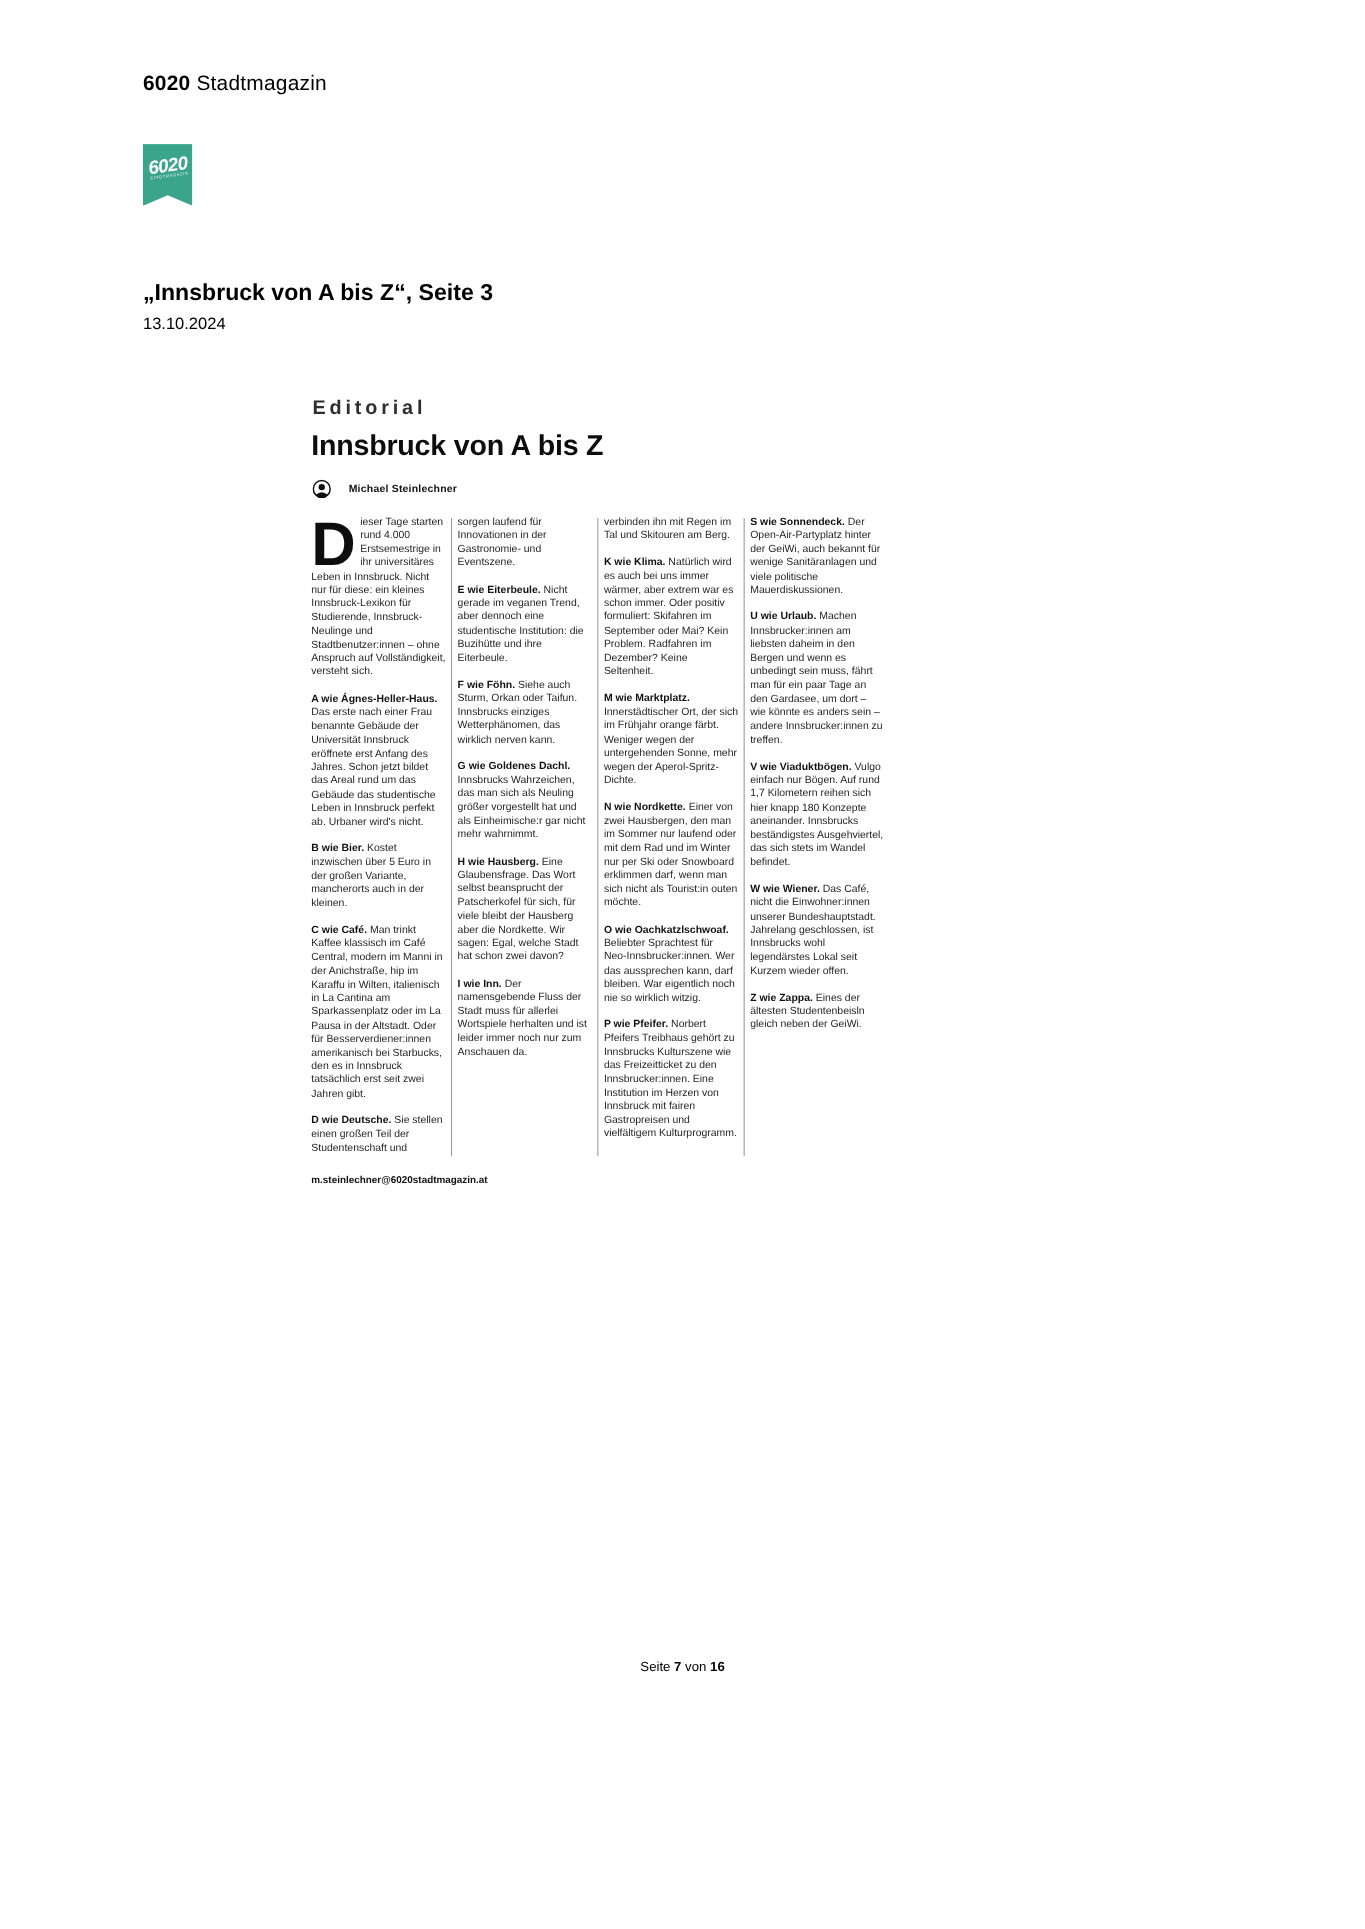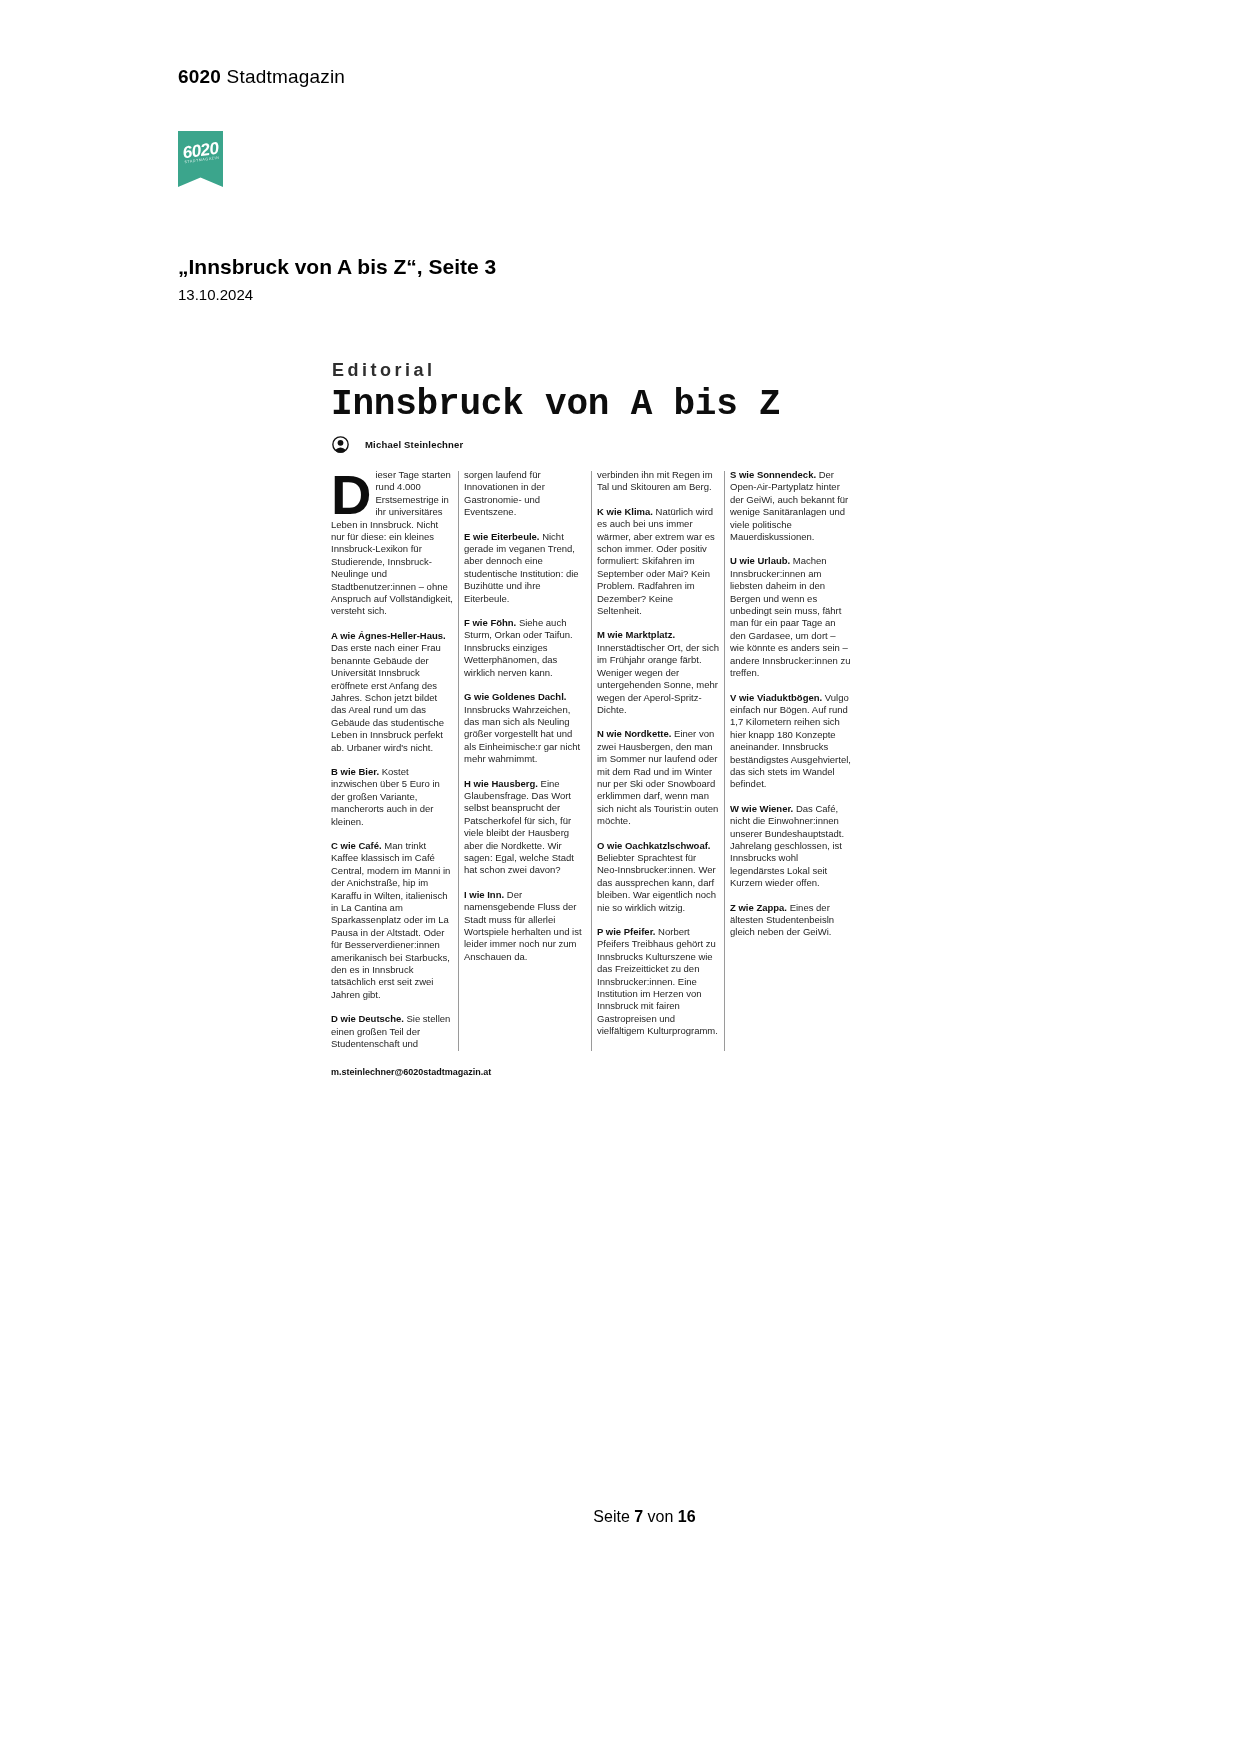--- a/index.html
+++ b/index.html
@@ -2,57 +2,57 @@
 <html><head>
 <meta charset="utf-8">
 <style>
   * { box-sizing: border-box; }
   html,body { margin:0; padding:0; }
   body {
     width:1241px; height:1754px; position:relative;
     background:#ffffff; color:#000;
     font-family:"Liberation Sans", sans-serif;
   }
-  .page { position:absolute; inset:0; background:#fff;margin-left:48px; }
+  .page { position:absolute; inset:0; background:#fff; }
 
   
   .brand { position:absolute; left:130px; top:66px; font-size:19px; letter-spacing:0.2px; color:#000; }
   .brand b { font-weight:bold; }
 
   .logo {
     position:absolute; left:130px; top:131px; width:45px; height:56px;
     clip-path: polygon(0 0, 100% 0, 100% 100%, 50% 83%, 0 100%);
     display:flex; flex-direction:column; align-items:center; justify-content:flex-start;
   }
   .logo-inner { transform:rotate(-8deg); margin-top:12px; text-align:center; }
   .logo-text { color:#fff; font-weight:bold; font-size:17px; font-style:italic; letter-spacing:-0.5px; line-height:15px; }
   .logo-sub { color:rgba(255,255,255,0.85); font-size:3.6px; letter-spacing:0.6px; line-height:5px; }
 
   .clip-title { position:absolute; left:130px; top:255px; font-size:21px; font-weight:bold; color:#000; }
   .clip-date  { position:absolute; left:130px; top:286px; font-size:15px; color:#000; }
 
   
   .article { position:absolute; left:283px; top:360px; width:523px; color:#1c1c1c; }
   .kicker { font-size:18px; font-weight:bold; letter-spacing:3.5px; color:#2e2e2e; margin:0 0 0 1px; }
-  .headline { font-size:36px; font-weight:800; letter-spacing:-0.2px; color:#0d0d0d; margin:7px 0 0 0; line-height:34px;font-family:Liberation Mono, monospace; }
+  .headline { font-size:26px; font-weight:800; letter-spacing:-0.2px; color:#0d0d0d; margin:7px 0 0 0; line-height:34px; }
   .byline { display:flex; align-items:center; gap:16px; margin:13px 0 0 1px; height:18px; }
   .avatar { width:17px; height:17px; flex:0 0 auto; }
   .byline-name { font-size:9.5px; font-weight:bold; color:#111; letter-spacing:0.2px; }
 
   .columns { display:flex; margin-top:16px; min-height:596px; }
   .col { width:122px; flex:0 0 auto; }
   .col-divider { width:1px; background:#9a9a9a; margin:2px 5px 14px 5px; flex:0 0 auto; }
 
   .body-para { font-size:9.5px; line-height:12.4px; margin:0 0 12px 0; color:#1f1f1f; }
   .entry-lead { font-weight:bold; color:#111; }
   .dropcap { float:left; font-size:56px; line-height:45px; font-weight:800; margin:3px 4px 0 0; color:#0d0d0d; }
 
   .email-line { text-align:left; font-size:9px; font-weight:bold; color:#111; margin-top:2px; }
 
-  .page-footer { position:absolute; top:1508px; left:0; width:100%; text-align:center; font-size:16px; color:#000; }
+  .page-footer { position:absolute; top:1508px; left:0; width:100%; text-align:center; font-size:12px; color:#000; }
 </style>
 </head>
 <body>
 
 <div class="page">
 
   <div class="brand"><b>6020</b><span> Stadtmagazin</span></div>
 
   <div class="logo" id="logo" style="background: rgb(59, 165, 140);">
     <div class="logo-inner">

